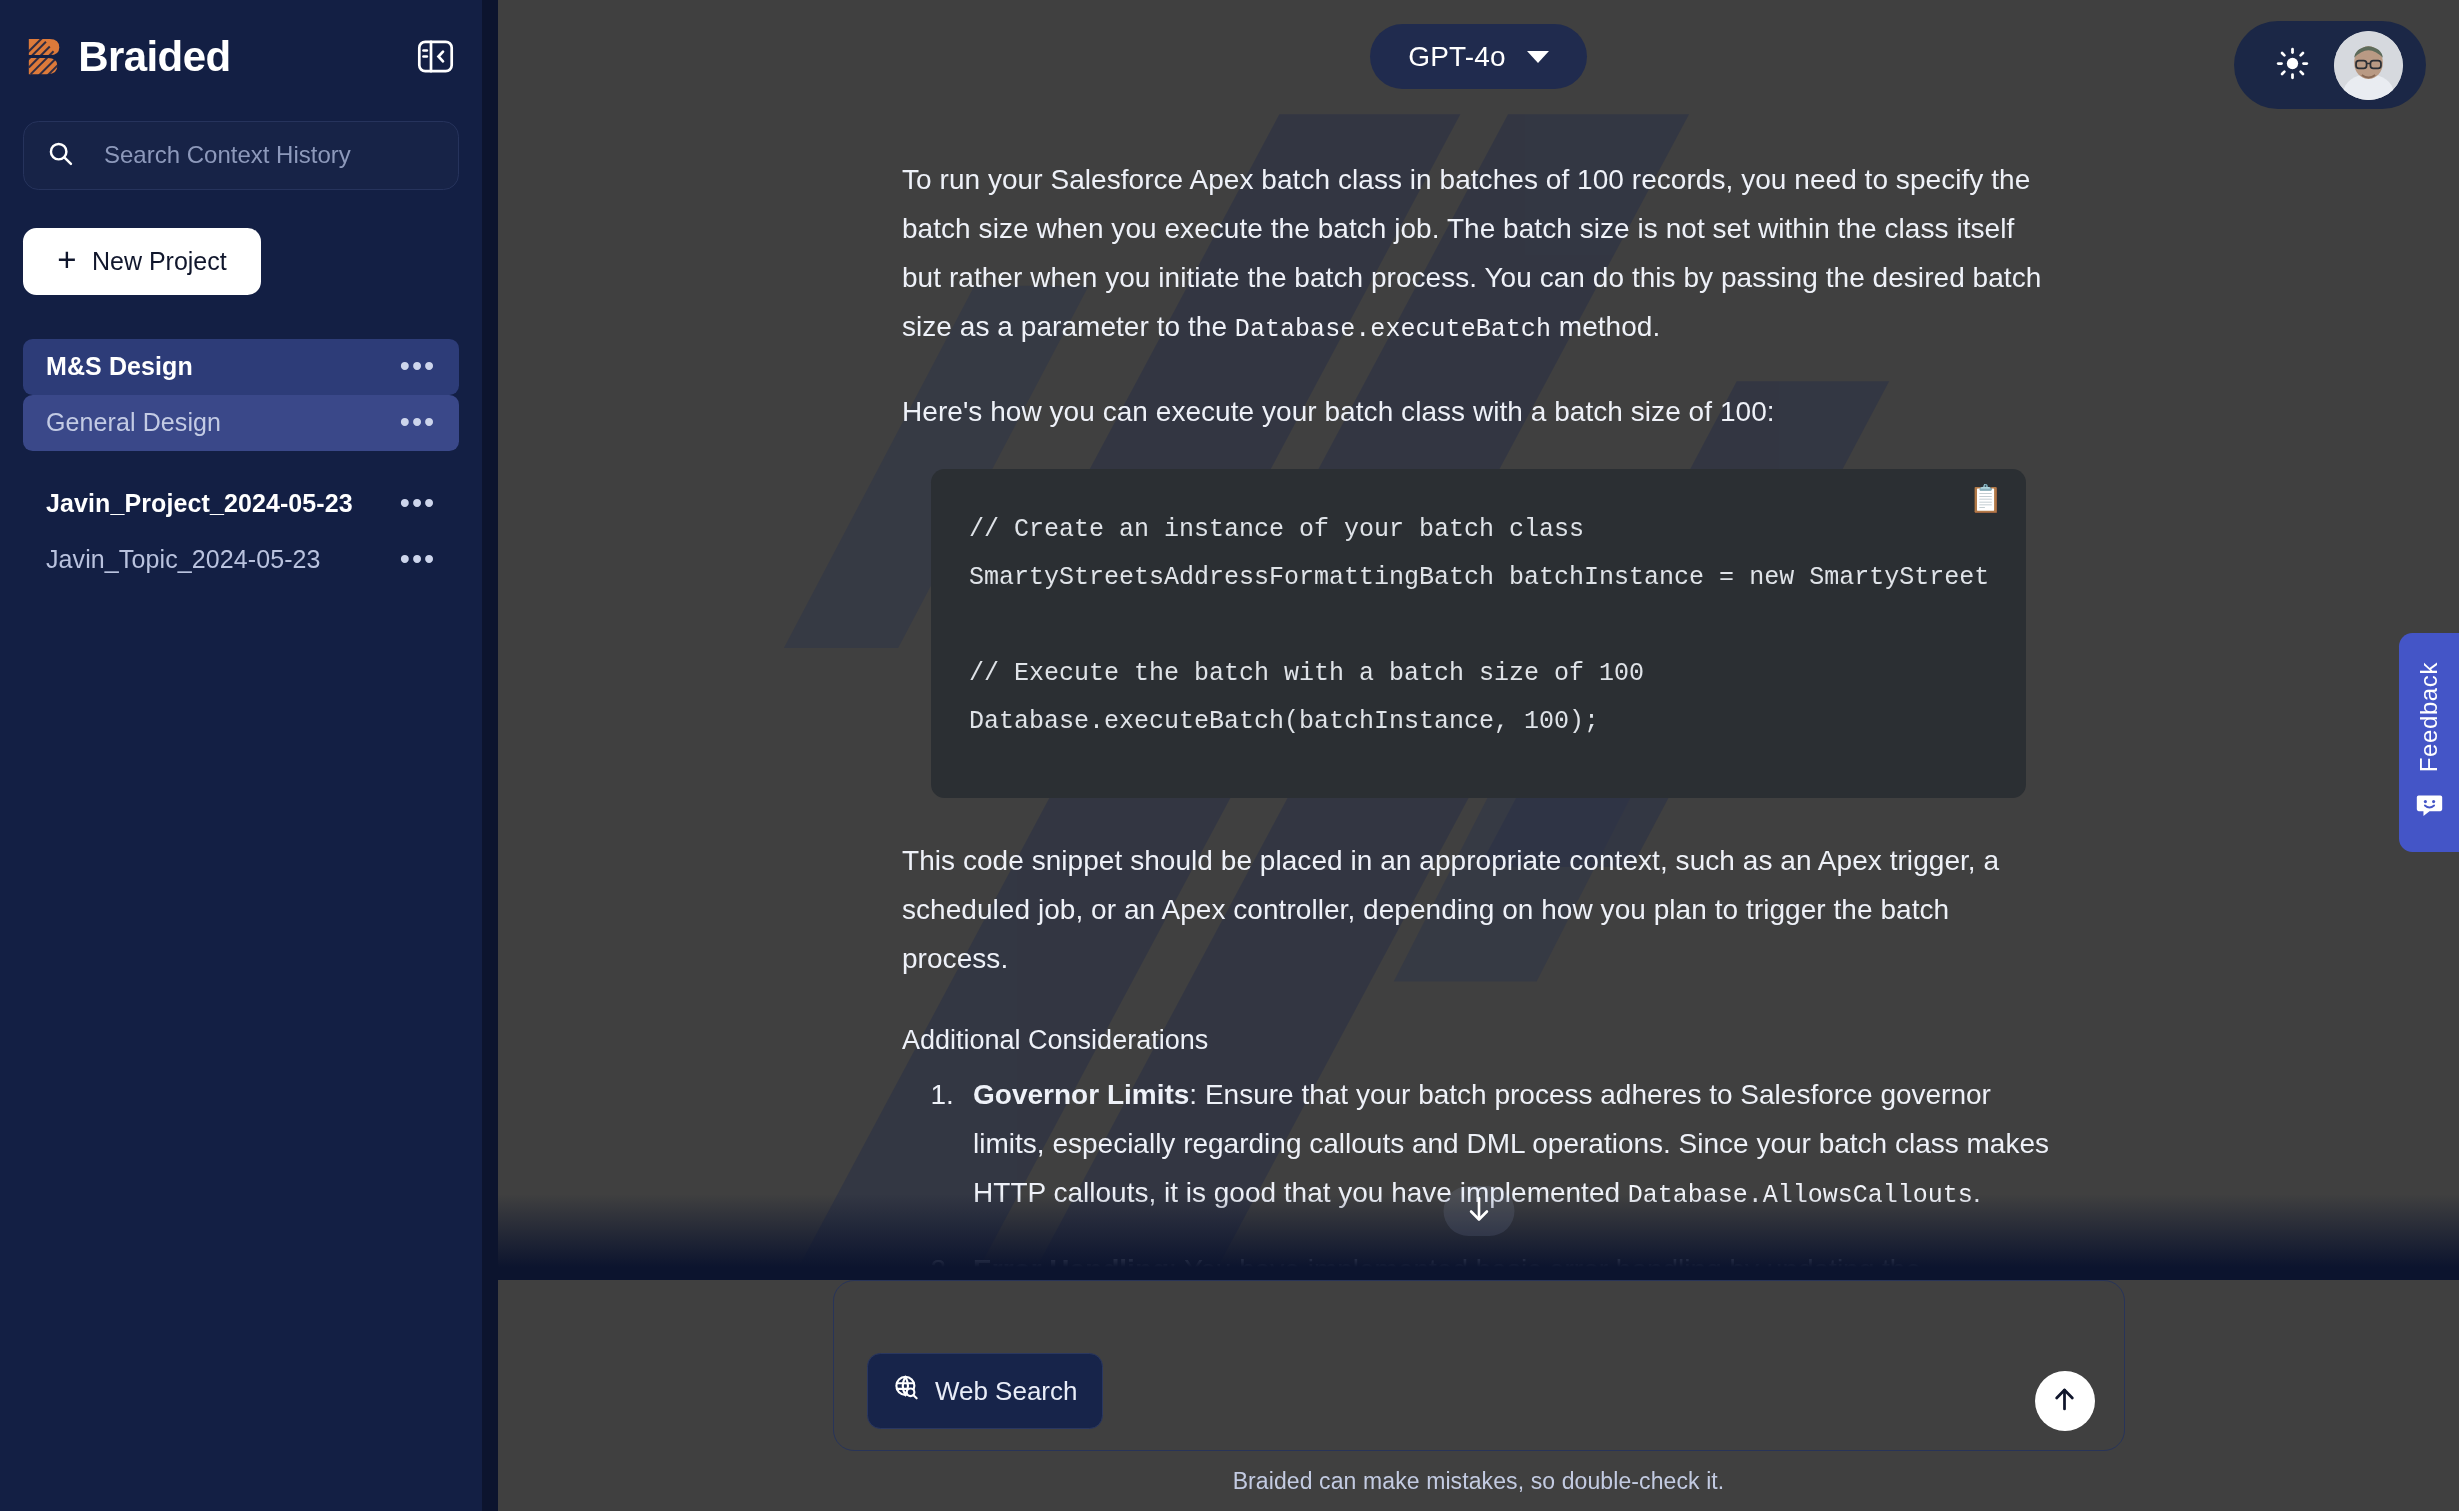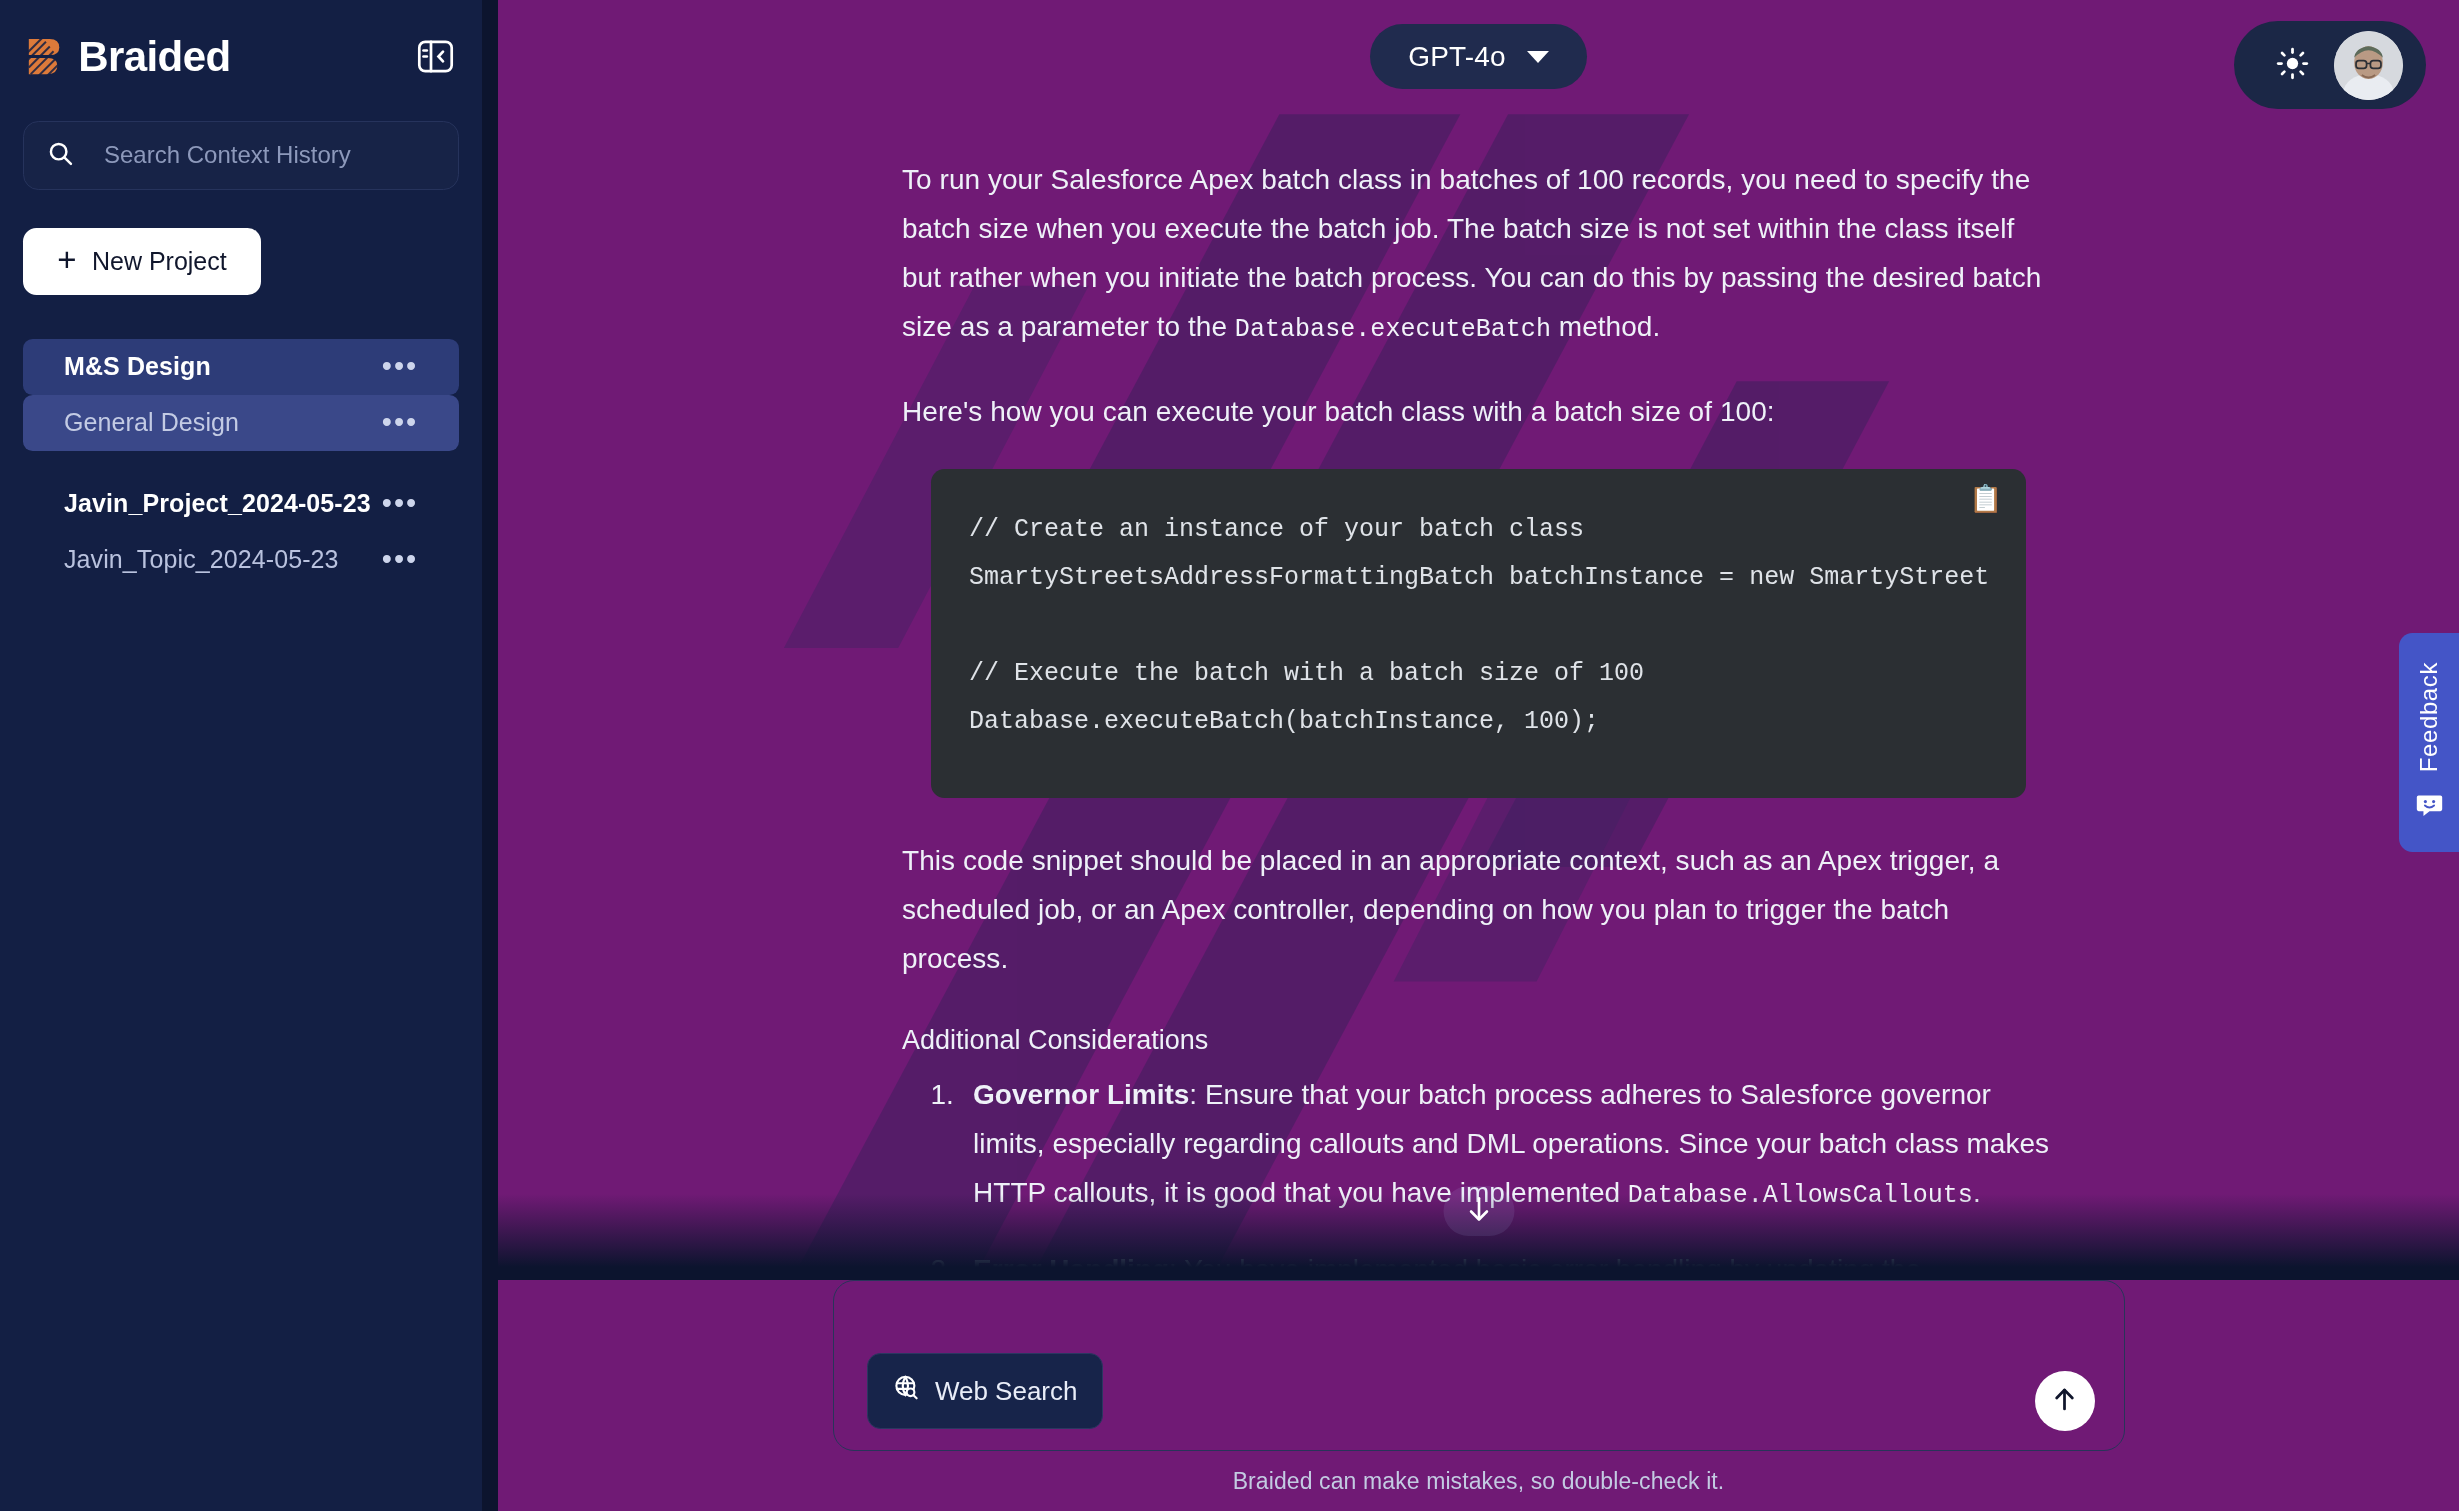--- a/index.html
+++ b/index.html
@@ -56,37 +56,37 @@
     display: flex; align-items: center; justify-content: center; gap: 15.4px;
     font-size: 25px; font-weight: 500; cursor: pointer;
     font-family: "Liberation Sans", sans-serif;
   }
   .np-plus { font-size: 33px; font-weight: 400; line-height: 1; margin-top: -2.9px; }
 
   .proj-list { margin-top: 44px; display: flex; flex-direction: column; }
   .proj-group { display: flex; flex-direction: column; }
   .proj-row {
     height: 56px; display: flex; align-items: center;
-    justify-content: space-between; padding: 0 41px;
+    justify-content: space-between; padding: 0 23px;
     cursor: pointer; border-radius: 9.6px;
   }
   .proj-row.project-active { background: #2d3c78; }
   .proj-row.topic-active  { background: #3a4889; }
   .proj-row .label { font-size: 25px; letter-spacing: 0.1px; }
   .proj-row.project-active .label { color: #ffffff; font-weight: 700; }
   .proj-row.topic-active  .label { color: #c3cbe4; font-weight: 400; text-align: center; }
   .proj-row.plain-project .label { color: #ffffff; font-weight: 700; }
   .proj-row.plain-topic   .label { color: #b9c2de; font-weight: 400; }
   .dots { color: #cdd5ec; font-size: 29px; letter-spacing: 1.9px; line-height: 0.6; cursor: pointer; }
   .spacer-18 { height: 25px; }
 
   
   .main {
     position: relative; flex: 1; height: 100%;
-    background: #701a75; overflow: hidden; margin-left: 16px;
+    background: #404040; overflow: hidden; margin-left: 16px;
   }
   .watermark {
     position: absolute; inset: 0; pointer-events: none; opacity: 0.55;
   }
 
   .topbar {
     position: absolute; top: 0; left: 0; right: 0; height: 113px;
     display: flex; align-items: center; justify-content: center; z-index: 6;
   }
   .model-pill {

